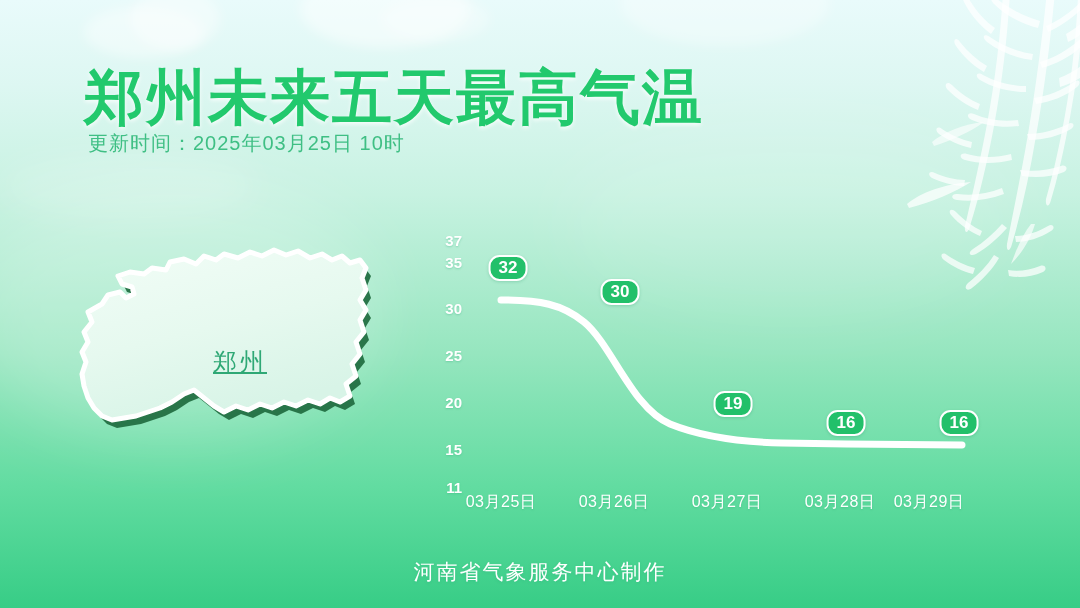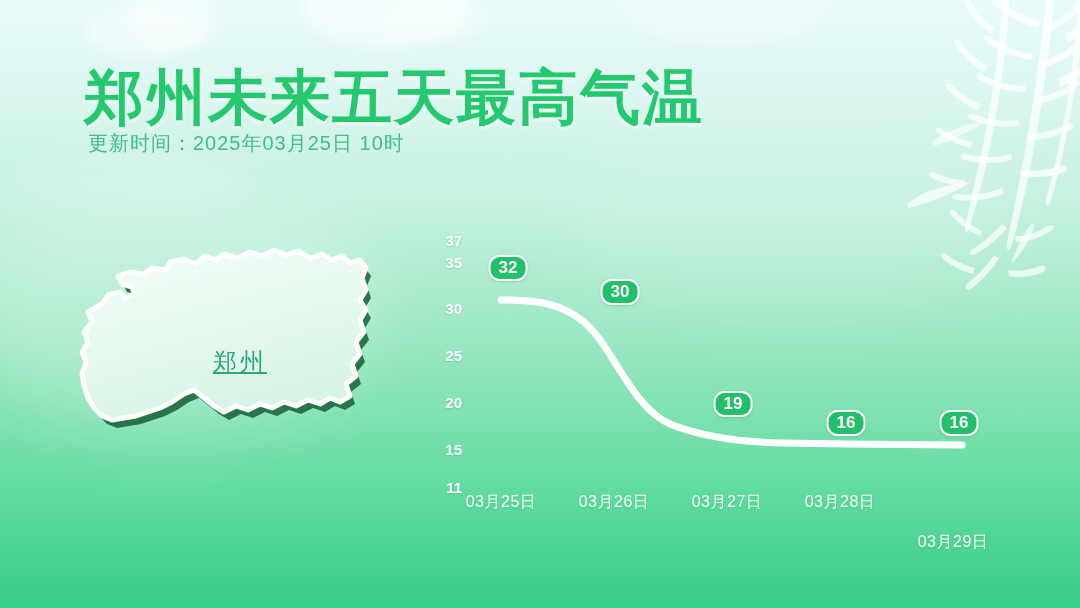--- a/index.html
+++ b/index.html
@@ -188,18 +188,19 @@
     <div class="badge" style="left:200px;top:72px;">30</div>
     <div class="badge" style="left:313px;top:184px;">19</div>
     <div class="badge" style="left:426px;top:203px;">16</div>
     <div class="badge" style="left:539px;top:203px;">16</div>
 
     <div class="xlabels">
       <div class="xlabel" style="left:39px;">03月25日</div>
       <div class="xlabel" style="left:152px;">03月26日</div>
       <div class="xlabel" style="left:265px;">03月27日</div>
       <div class="xlabel" style="left:378px;">03月28日</div>
-      <div class="xlabel" style="left:491px;margin-top:40px;">03月29日</div>
+      <div class="xlabel" style="left:467px;">03月29日</div>
     </div>
   </div>
 
+  <div class="footer">河南省气象服务中心制作</div>
 
 </div>
 
 </body></html>

